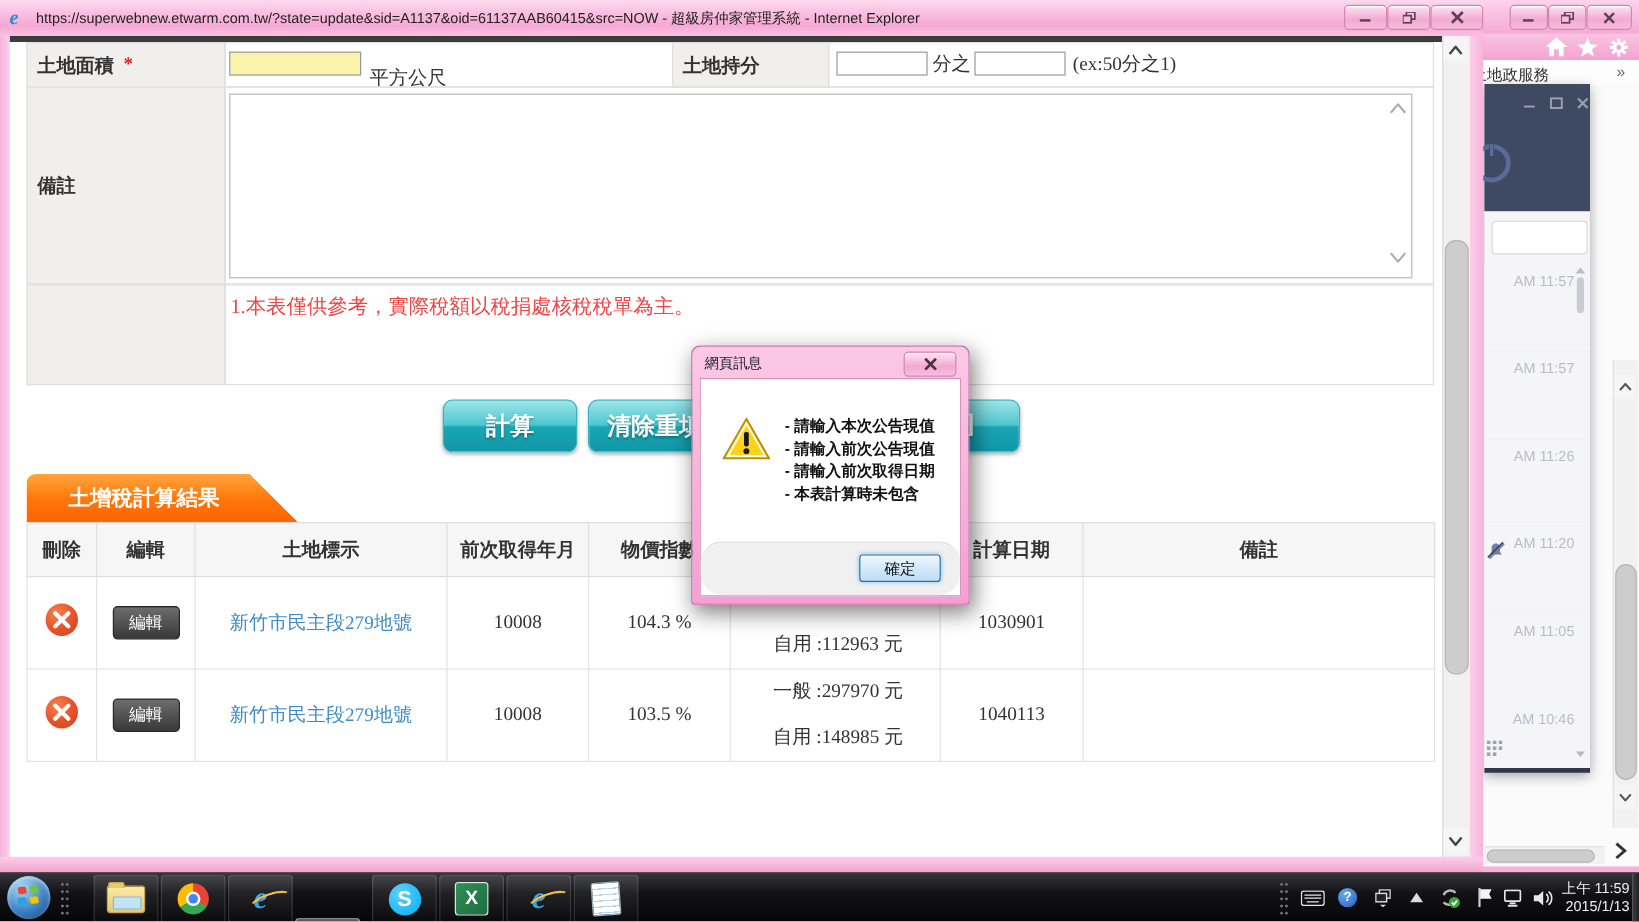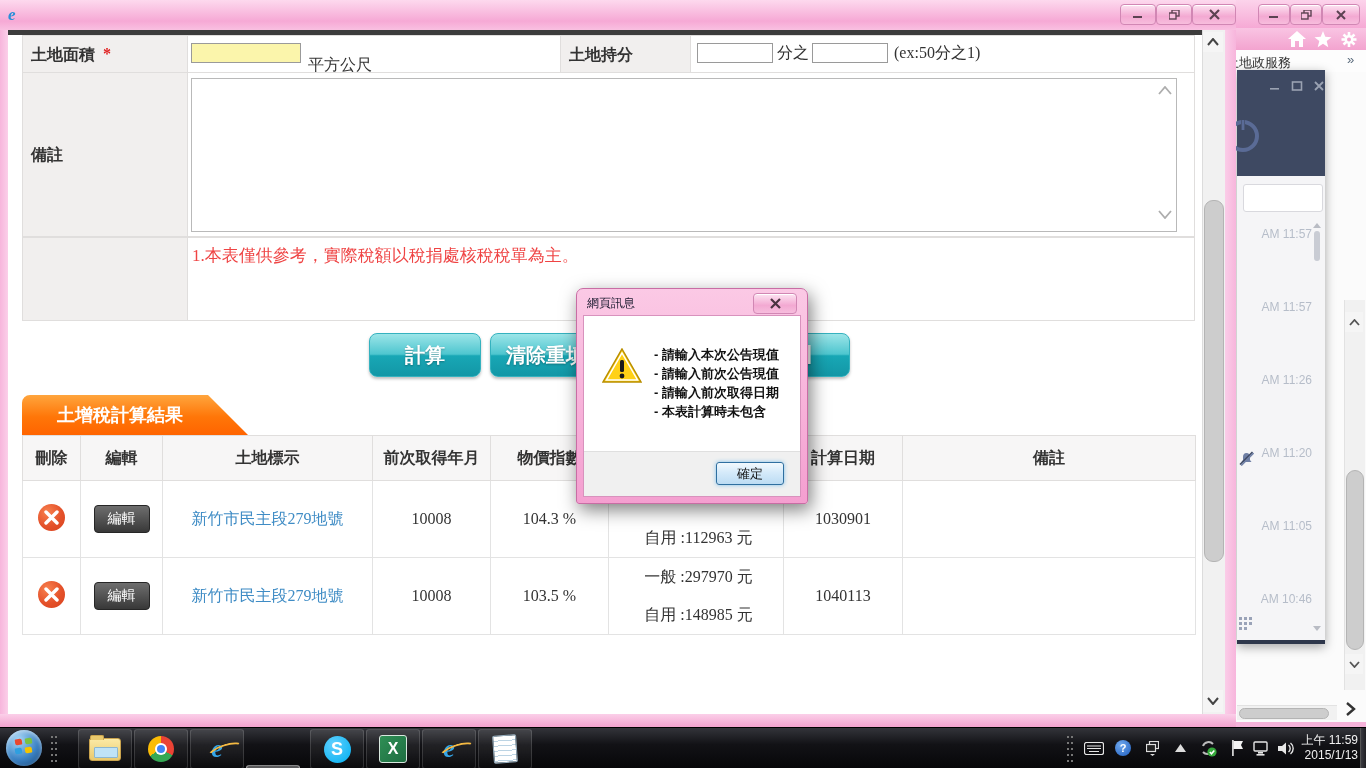--- a/index.html
+++ b/index.html
@@ -68,21 +68,21 @@
 
   
   #page-scroll{left:1202px;top:30px;width:22px;height:684px;background:#f1f1f1;border-left:1px solid #dcdcdc;}
 
   
   #dialog{left:576px;top:288px;width:230px;height:214px;background:linear-gradient(#fbc9e5,#f49fd0);border:1px solid #c86da4;border-radius:7px 7px 3px 3px;box-shadow:3px 6px 18px rgba(0,0,0,.5);z-index:40;}
   .dlg-title{left:10px;top:6px;font-size:12px;color:#1c1c30;}
   .dlg-close{left:176px;top:4px;width:42px;}
   .dlg-inner{left:6px;top:26px;width:218px;height:182px;background:#fff;border:1px solid #d892bd;box-sizing:border-box;}
   .dlg-msg{position:absolute;left:70px;font-size:13px;font-weight:bold;color:#111;white-space:nowrap;font-family:"Liberation Sans",sans-serif;}
-  .dlg-footer{left:0;bottom:0;width:216px;height:44px;background:#f0f0f0;border-top:1px solid #dfdfdf;}
+  .dlg-footer{left:0;bottom:0;width:216px;height:44px;background:#f0f0f0;border-top:1px solid #dfdfdf;border-radius:18px;}
   .okbtn{position:absolute;right:16px;top:10px;width:68px;height:23px;border:1px solid #2f6fa0;border-radius:3px;background:linear-gradient(#f2f9fd,#d5eafa 45%,#bcdcf3);font-size:13px;color:#111;font-family:"Liberation Sans",sans-serif;box-shadow:0 0 4px #7fc0ea;cursor:pointer;display:flex;align-items:center;justify-content:center;}
 
   
   #taskbar{left:0;top:727px;width:1366px;height:41px;background:linear-gradient(#33343a,#121216 40%,#060608);border-top:1px solid #000;z-index:60;}
   .tb-btn{position:absolute;top:1px;width:52px;height:38px;border:1px solid rgba(255,255,255,.14);border-radius:3px;background:linear-gradient(rgba(255,255,255,.10),rgba(255,255,255,.02));display:flex;align-items:center;justify-content:center;cursor:pointer;}
   .tb-btn.active{background:linear-gradient(rgba(255,255,255,.34),rgba(255,255,255,.12));border-color:rgba(255,255,255,.45);}
   .orb{position:absolute;left:6px;top:2px;width:36px;height:36px;border-radius:50%;background:radial-gradient(circle at 35% 28%,#a6d8f8,#3b82c4 55%,#15406e);box-shadow:inset 0 2px 4px rgba(255,255,255,.6);cursor:pointer;}
   .flag{position:absolute;width:7px;height:6px;border-radius:1px 2px 1px 2px;}
   .dots{position:absolute;width:8px;height:30px;top:6px;background:radial-gradient(circle,#777 1px,transparent 1.3px);background-size:4px 6px;}
   .tray-ic{position:absolute;top:11px;width:20px;height:18px;display:flex;align-items:center;justify-content:center;cursor:pointer;}
@@ -237,20 +237,21 @@
     <div class="abs" style="left:77px;top:161px;width:6px;height:30px;background:#c9ccd4;border-radius:3px;"></div>
     <svg class="abs" style="left:76px;top:556px;" width="8" height="6">
         <path d="M0 0 L4 5 L8 0 Z" fill="#b9bcc4"></path>
       </svg>
     <div class="abs line-bottom"></div>
   </div>
 
   <div class="abs" id="main-win">
     <div class="abs mw-titlebar"></div>
     <div class="abs favicon">e</div>
+    <div class="abs mw-title">https://superwebnew.etwarm.com.tw/?state=update&amp;sid=A1137&amp;oid=61137AAB60415&amp;src=NOW - 超級房仲家管理系統 - Internet Explorer</div>
     <div class="abs winbtn" style="left:1120px;top:4px;width:34px;">
       <svg width="10" height="9">
           <rect x="0" y="6" width="9" height="2" fill="#5c4252"></rect>
         </svg>
     </div>
     <div class="abs winbtn" style="left:1156px;top:4px;width:34px;">
       <svg width="11" height="10">
           <rect x="3" y="0" width="7" height="6" fill="none" stroke="#5c4252" stroke-width="1.4"></rect>
           <rect x="0" y="3" width="7" height="6" fill="#f7bddd" stroke="#5c4252" stroke-width="1.4"></rect>
         </svg>

